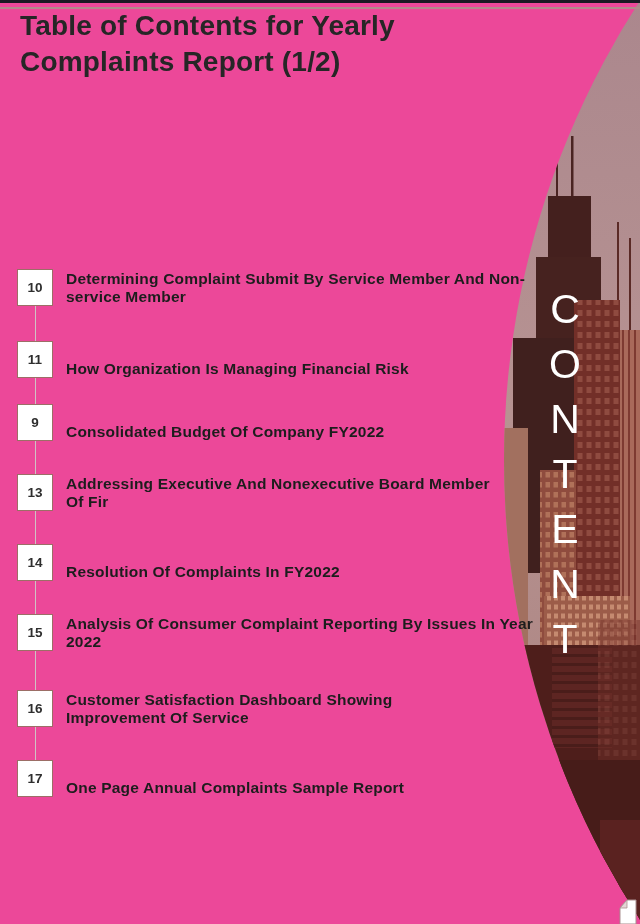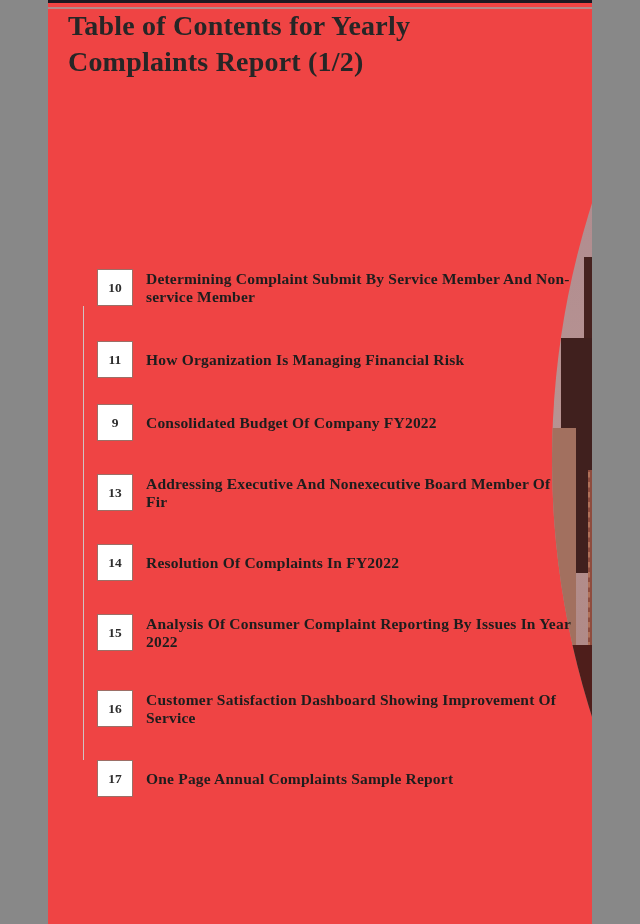--- a/index.html
+++ b/index.html
@@ -1,19 +1,19 @@
 <!DOCTYPE html>
 <html><head>
 <meta charset="utf-8">
 <style>
   html,body { margin:0; padding:0; background:#888; }
   .page {
-    position:relative; width:544px; height:924px; margin:0 auto;
-    background:#ef4444; overflow:hidden;
-    font-family:Liberation Serif, serif;
+    position:relative; width:640px; height:924px; margin:0 auto;
+    background:#ec4899; overflow:hidden;
+    font-family:Liberation Sans, sans-serif;
   }
   
   .rule-dark { position:absolute; top:0; left:0; right:0; height:3px; background:#191922; z-index:6; }
   .rule-rose { position:absolute; top:7px; left:0; right:0; height:2px; background:#b18a8a; z-index:6; }
 
   
   .title {
     position:absolute; left:20px; top:8px; width:470px; z-index:5;
     font-size:28px; font-weight:bold; line-height:36px; letter-spacing:0.2px;
     color:#262626;
@@ -29,21 +29,21 @@
     font-size:41px; font-weight:400; letter-spacing:9px;
     color:#ffffff;
   }
 
   
   .toc { position:absolute; left:17px; top:269px; width:540px; z-index:3; }
   .connector {
     position:absolute; left:18px; top:37px; width:1px; height:454px;
     background:#cfc3c3; z-index:0;
   }
-  .row { position:absolute; left:0; display:flex; align-items:center; min-height:37px;margin-left:32px; }
+  .row { position:absolute; left:0; display:flex; align-items:flex-end; min-height:37px; }
   .numbox {
     flex:0 0 auto; width:34px; height:35px; background:#ffffff;
     border:1px solid #9c6e66; display:flex; align-items:center; justify-content:center;
     position:relative; z-index:2;
     font-size:13.5px; font-weight:bold; color:#2e2e2e;
   }
   .lbl {
     margin-left:13px; max-width:480px;
     font-size:15.5px; font-weight:bold; line-height:18px; letter-spacing:0.2px;
     color:#1d1d1d;

